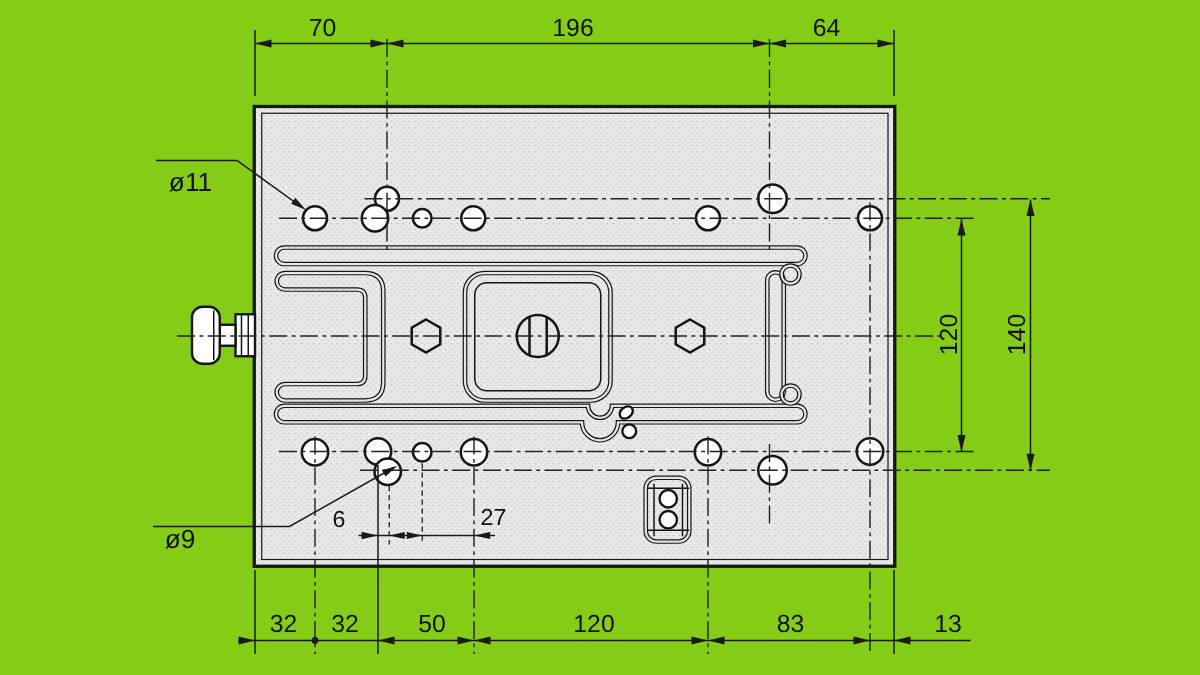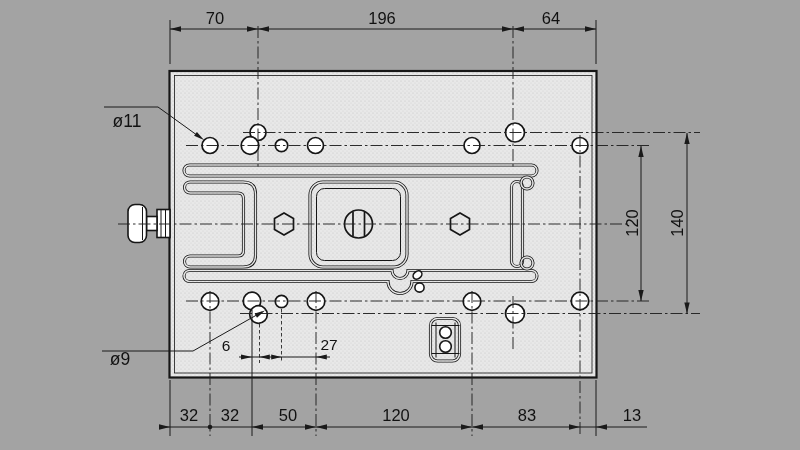--- a/index.html
+++ b/index.html
@@ -1,16 +1,16 @@
 <!DOCTYPE html>
 <html><head>
 <meta charset="utf-8">
 <style>
   html,body{margin:0;padding:0;background:#fff;}
-  .stage{position:relative;width:800px;height:450px;background:#a3a3a3;overflow:hidden;
+  .stage{position:relative;width:800px;height:450px;background:#84cc16;overflow:hidden;
          font-family:"Liberation Sans",sans-serif;}
   svg{display:block}
   .dim{font-family:"Liberation Sans",sans-serif;font-size:16.5px;fill:#111;}
   .dim-sm{font-family:"Liberation Sans",sans-serif;font-size:15.5px;fill:#111;}
   .lbl{font-family:"Liberation Sans",sans-serif;font-size:17.5px;fill:#111;}
   .cl{stroke:#222;stroke-width:.95;fill:none;stroke-dasharray:12 3 2.5 3;}
   .ext{stroke:#1a1a1a;stroke-width:1;fill:none;}
   .extd{stroke:#1a1a1a;stroke-width:.85;fill:none;stroke-dasharray:3.5 2.5;}
   .dimln{stroke:#1a1a1a;stroke-width:1;fill:none;}
   .ah{fill:#1a1a1a;stroke:none;}

